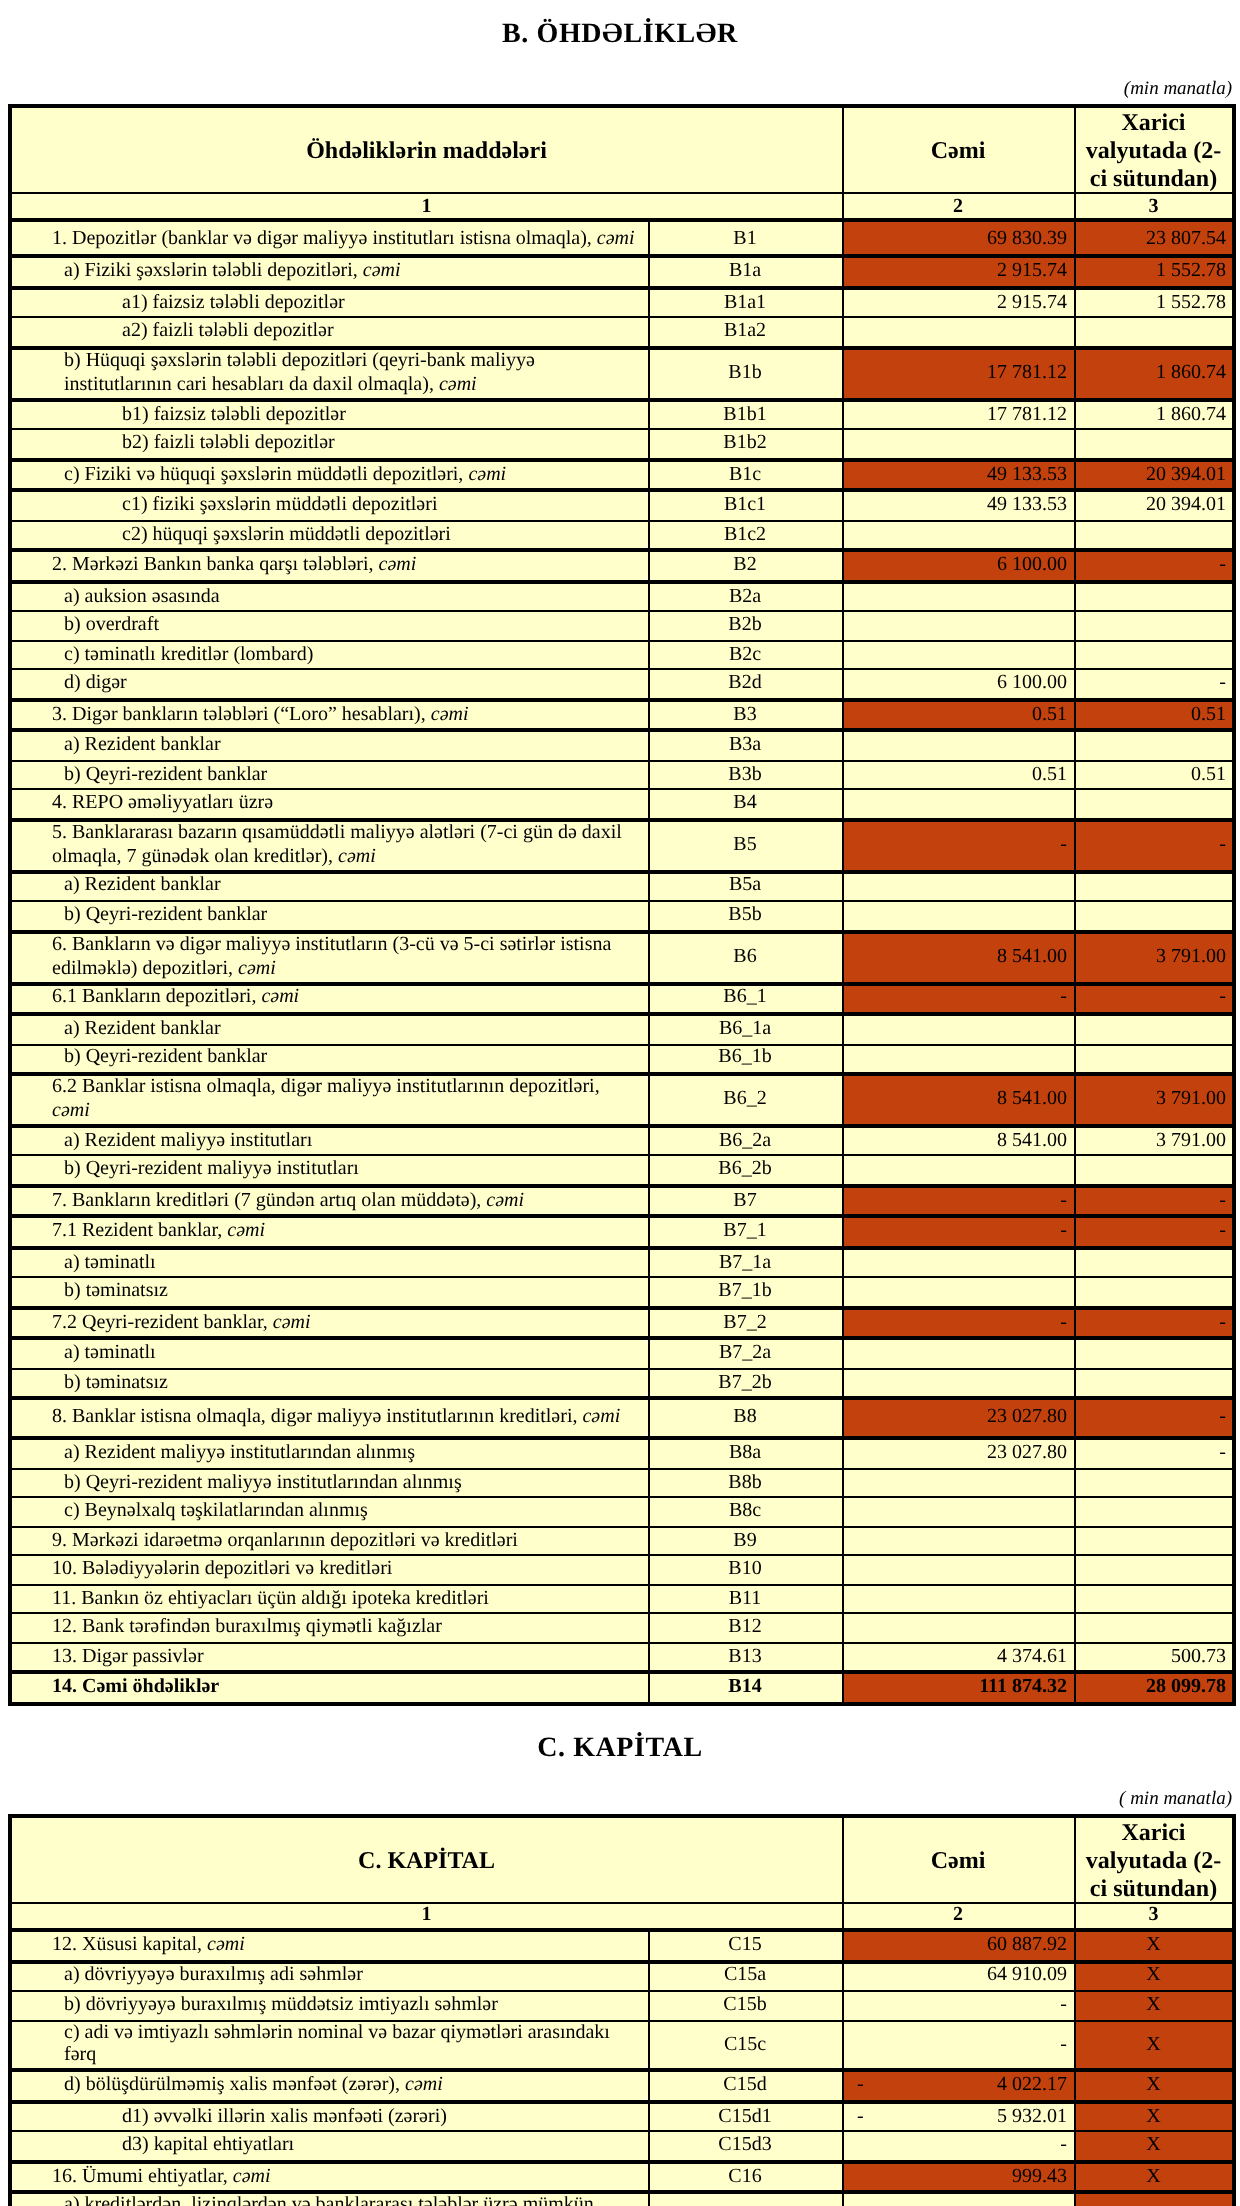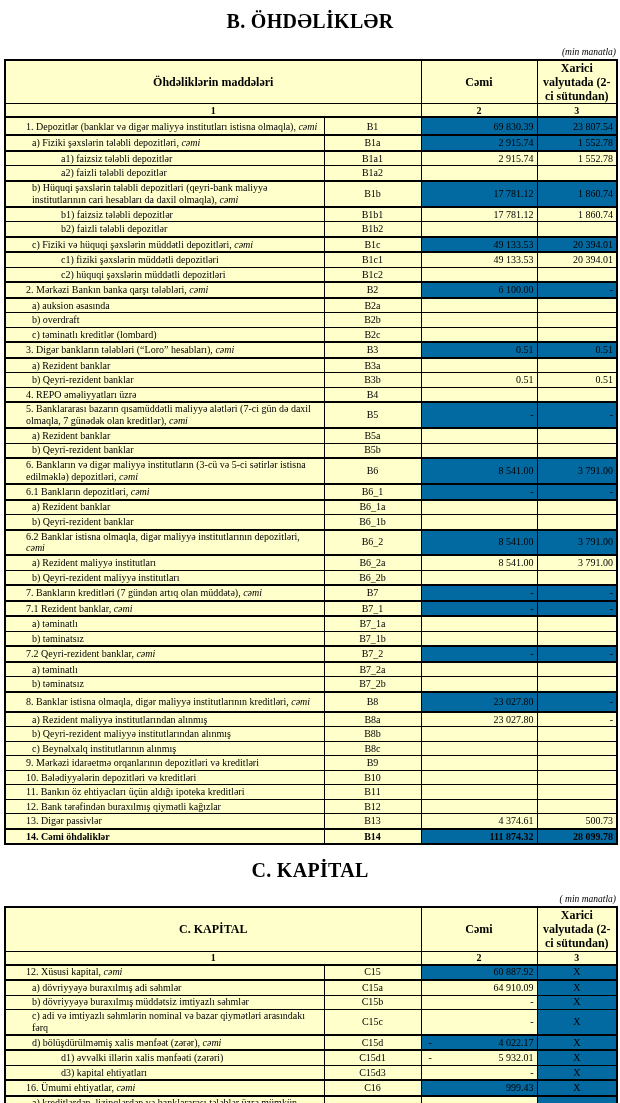--- a/index.html
+++ b/index.html
@@ -2,21 +2,21 @@
 <html><head>
 <meta charset="utf-8">
 <style>
   html,body{margin:0;padding:0;}
   body{
     width:620px;height:1103px;background:#ffffff;overflow:hidden;
     font-family:"Liberation Serif","DejaVu Serif",serif;color:#000;
   }
   .page{padding-top:10px;}
   .doc-title{
-    text-align:center;font-weight:bold;font-size:20px;letter-spacing:.3px;
+    text-align:center;font-weight:bold;font-size:14px;letter-spacing:.3px;
   }
   .title-b{margin-bottom:14px;}
   .title-c{margin-top:14px;margin-bottom:12px;}
   .unit-note{
     width:612px;margin:0 4px 2px 4px;text-align:right;
     font-style:italic;font-size:9.5px;
   }
   table.fin{
     border-collapse:collapse;table-layout:fixed;width:612px;margin:0 4px;
     border:2px solid #000;
@@ -34,21 +34,21 @@
   }
   tr.head-row{height:41px;}
   tr.subhead-row th{height:12px;font-size:10px;border-bottom-width:2px;}
   .fin tbody td{font-size:10px;height:13.5px;background:#FFFFCC;}
   td.lbl{text-align:left;}
   td.lbl.ind0{padding-left:20px;}
   td.lbl.ind1{padding-left:26px;}
   td.lbl.ind2{padding-left:55px;}
   td.code{text-align:center;}
   td.num{text-align:right;background:#ffffff;}
-  td.num.fy{background:#0369a1;}
+  td.num.fy{background:#c2410c;}
   td.num.xc{text-align:center;}
   tr.sum td{border-top-width:2px;border-bottom-width:2px;}
   tr.grand td{font-weight:bold;border-top-width:2px;border-bottom-width:2px;}
   .em{font-style:italic;}
   .pfx{float:left;padding-left:4px;}
 </style>
 </head>
 <body>
 
 <div class="page">
@@ -153,20 +153,26 @@
           <td class="code">B2b</td>
           <td class="num"><span></span></td>
           <td class="num"></td>
         </tr>
         <tr>
           <td class="lbl ind1"><span>c) təminatlı kreditlər (lombard)</span><span class="em"></span></td>
           <td class="code">B2c</td>
           <td class="num"><span></span></td>
           <td class="num"></td>
         </tr>
+        <tr>
+          <td class="lbl ind1"><span>d) digər</span><span class="em"></span></td>
+          <td class="code">B2d</td>
+          <td class="num"><span>6 100.00</span></td>
+          <td class="num">-</td>
+        </tr>
         <tr class="sum">
           <td class="lbl ind0"><span>3. Digər bankların tələbləri (“Loro” hesabları), </span><span class="em">cəmi</span></td>
           <td class="code">B3</td>
           <td class="num fy"><span>0.51</span></td>
           <td class="num fy">0.51</td>
         </tr>
         <tr>
           <td class="lbl ind1"><span>a) Rezident banklar</span><span class="em"></span></td>
           <td class="code">B3a</td>
           <td class="num"><span></span></td>
@@ -298,21 +304,21 @@
           <td class="num"><span>23 027.80</span></td>
           <td class="num">-</td>
         </tr>
         <tr>
           <td class="lbl ind1"><span>b) Qeyri-rezident maliyyə institutlarından alınmış</span><span class="em"></span></td>
           <td class="code">B8b</td>
           <td class="num"><span></span></td>
           <td class="num"></td>
         </tr>
         <tr>
-          <td class="lbl ind1"><span>c) Beynəlxalq institutlarının alınmış</span><span class="em"></span></td>
+          <td class="lbl ind1"><span>c) Beynəlxalq təşkilatlarından alınmış</span><span class="em"></span></td>
           <td class="code">B8c</td>
           <td class="num"><span></span></td>
           <td class="num"></td>
         </tr>
         <tr>
           <td class="lbl ind0"><span>9. Mərkəzi idarəetmə orqanlarının depozitləri və kreditləri</span><span class="em"></span></td>
           <td class="code">B9</td>
           <td class="num"><span></span></td>
           <td class="num"></td>
         </tr>

